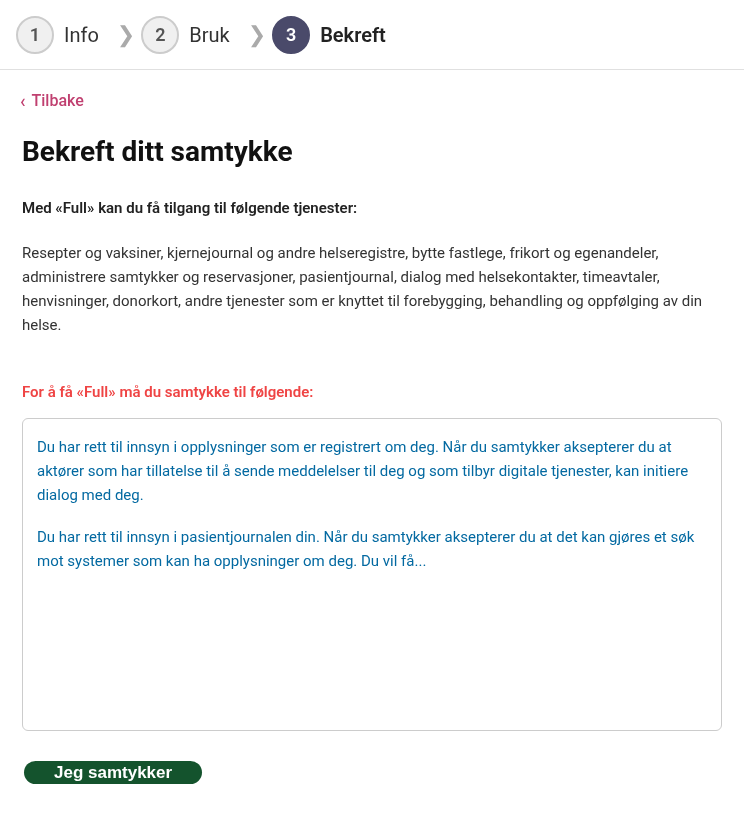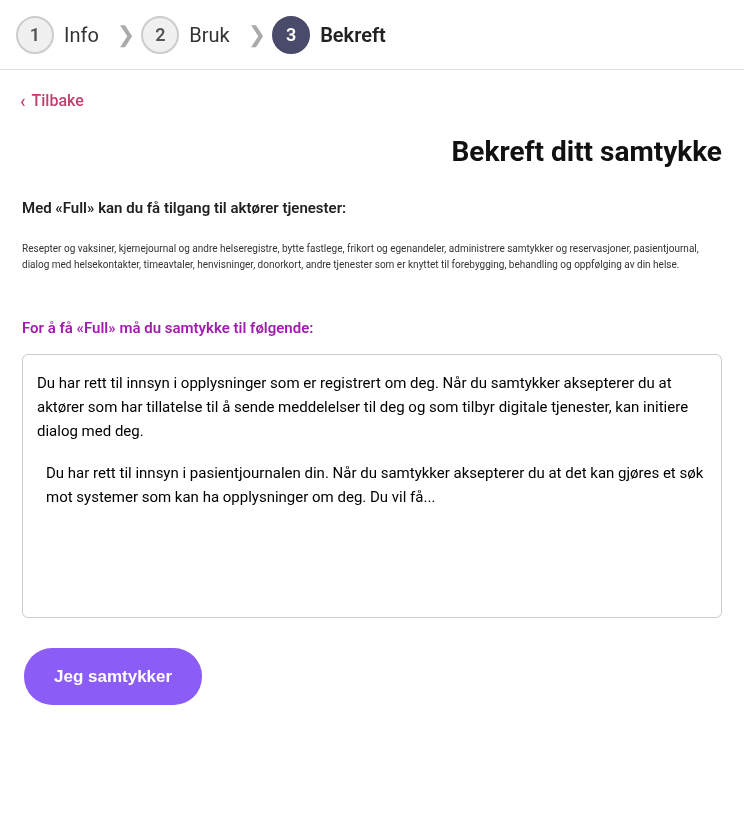--- a/index.html
+++ b/index.html
@@ -98,69 +98,67 @@
     .main-content {
       padding: 14px 22px 20px 22px;
     }
 
     .page-title {
       font-size: 28px;
       font-weight: 700;
       color: #111;
       margin-bottom: 28px;
       line-height: 1.2;
-      text-align: right;
     }
 
     .intro-text {
       font-size: 15px;
       color: #222;
       margin-bottom: 22px;
       line-height: 1.5;
       font-weight: 600;
     }
 
     .body-text {
-      font-size: 10px;
+      font-size: 15px;
       color: #333;
       margin-bottom: 28px;
       line-height: 1.6;
     }
 
     .condition-label {
       font-size: 15px;
-      color: #a21caf;
+      color: #ef4444;
       margin-bottom: 14px;
       font-weight: 600;
       line-height: 1.5;
       margin-top: 44px;
     }
 
     
     .scroll-box {
       border: 1.5px solid #ccc;
       border-radius: 6px;
       padding: 16px 14px;
-      height: 264px;
+      height: 313px;
       overflow-y: scroll;
       font-size: 15px;
-      color: #000000;
+      color: #0369a1;
       line-height: 1.6;
       background: #fff;
       position: relative;
       margin-bottom: 30px;
     }
 
     .scroll-box p {
       margin-bottom: 18px;
     }
 
     .scroll-box p:last-child {
       margin-bottom: 0;
-      margin-left: 9px;
     }
 
     
     .scroll-box::-webkit-scrollbar {
       width: 10px;
     }
     .scroll-box::-webkit-scrollbar-track {
       background: #f0f0f0;
       border-radius: 0 6px 6px 0;
     }
@@ -171,25 +169,25 @@
 
     
     .button-row {
       display: flex;
       align-items: center;
       gap: 24px;
       padding: 0 2px;
     }
 
     .btn-primary {
-      background: #8b5cf6;
+      background: #14532d;
       color: #fff;
       border: none;
       border-radius: 28px;
-      padding: 20px 30px;
+      padding: 3px 30px;
       font-size: 17px;
       font-weight: 600;
       cursor: pointer;
       line-height: 1;
     }
 
     .btn-secondary {
       background: transparent;
       color: #333;
       border: none;
@@ -231,21 +229,21 @@
 
 <a class="back-link">
   <span class="back-chevron">‹</span>
   <span>Tilbake</span>
 </a>
 
 <div class="main-content">
 
   <h1 class="page-title">Bekreft ditt samtykke</h1>
 
-  <p class="intro-text">Med «Full» kan du få tilgang til aktører tjenester:</p>
+  <p class="intro-text">Med «Full» kan du få tilgang til følgende tjenester:</p>
 
   <p class="body-text">Resepter og vaksiner, kjernejournal og andre helseregistre, bytte fastlege, frikort og egenandeler, administrere samtykker og reservasjoner, pasientjournal, dialog med helsekontakter, timeavtaler, henvisninger, donorkort, andre tjenester som er knyttet til forebygging, behandling og oppfølging av din helse.</p>
 
   <p class="condition-label">For å få «Full» må du samtykke til følgende:</p>
 
   <div class="scroll-box">
     <p>Du har rett til innsyn i opplysninger som er registrert om deg. Når du samtykker aksepterer du at aktører som har tillatelse til å sende meddelelser til deg og som tilbyr digitale tjenester, kan initiere dialog med deg.</p>
     <p>Du har rett til innsyn i pasientjournalen din. Når du samtykker aksepterer du at det kan gjøres et søk mot systemer som kan ha opplysninger om deg. Du vil få...</p>
   </div>
 

